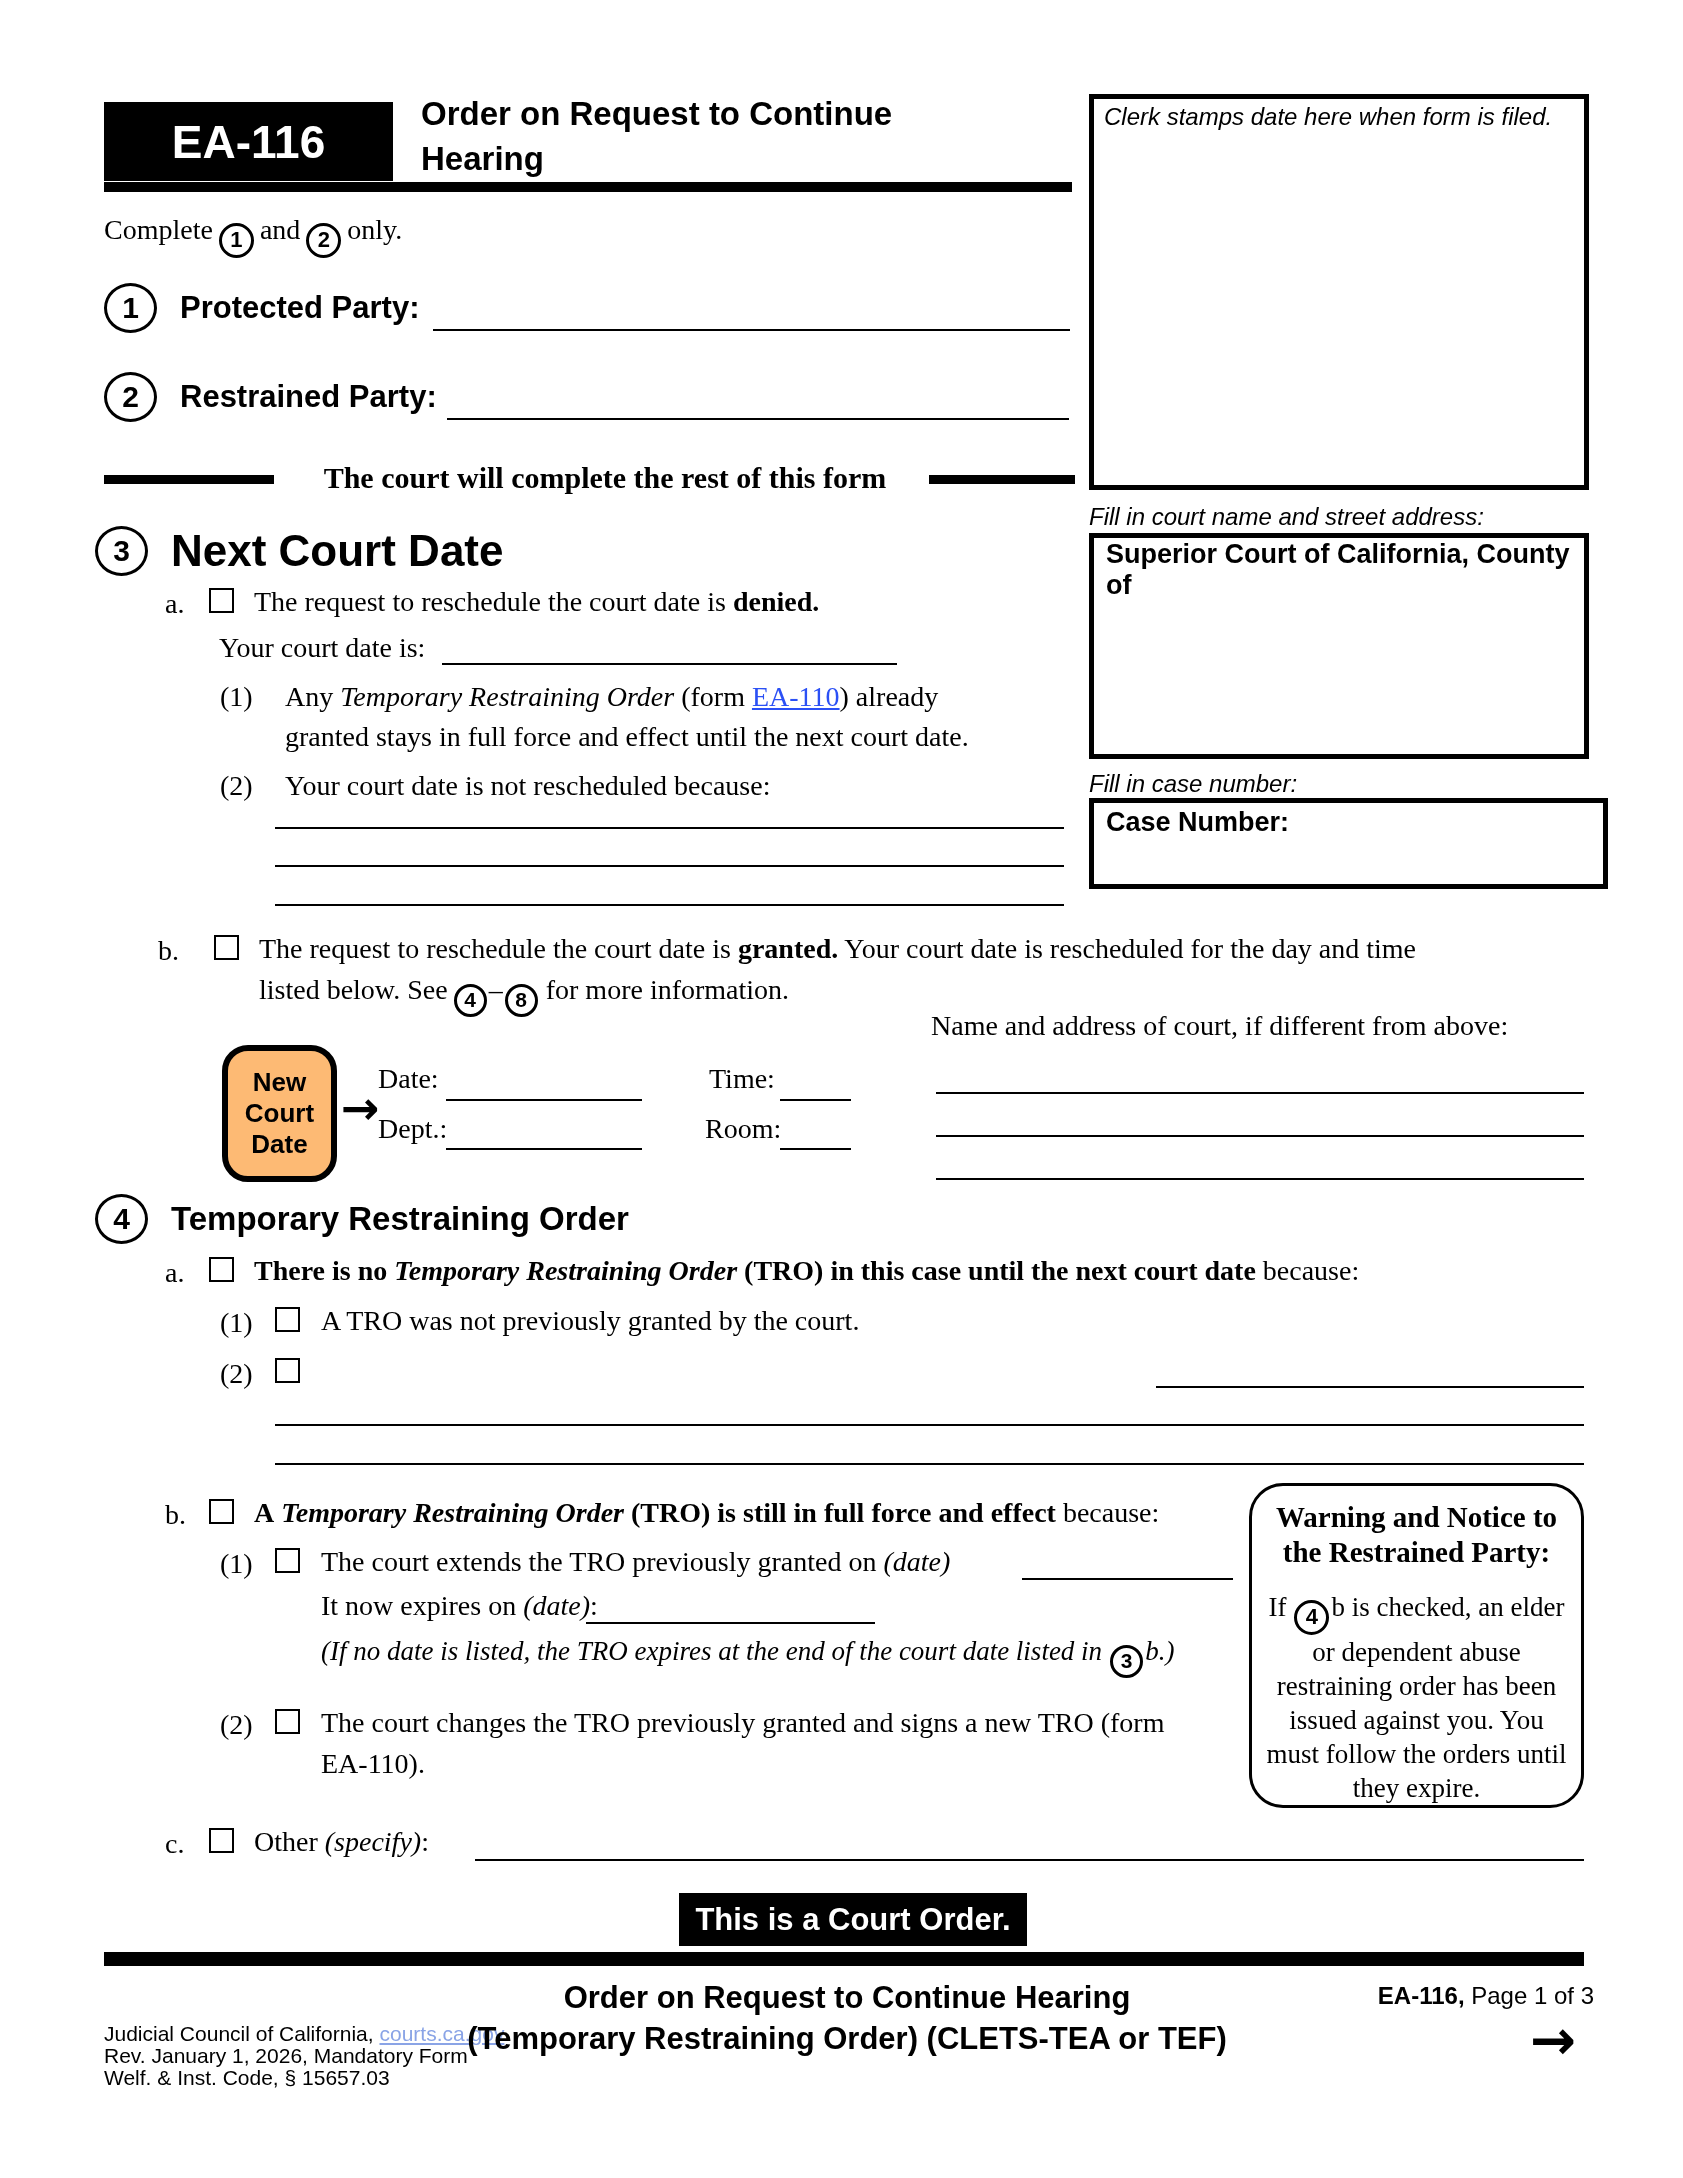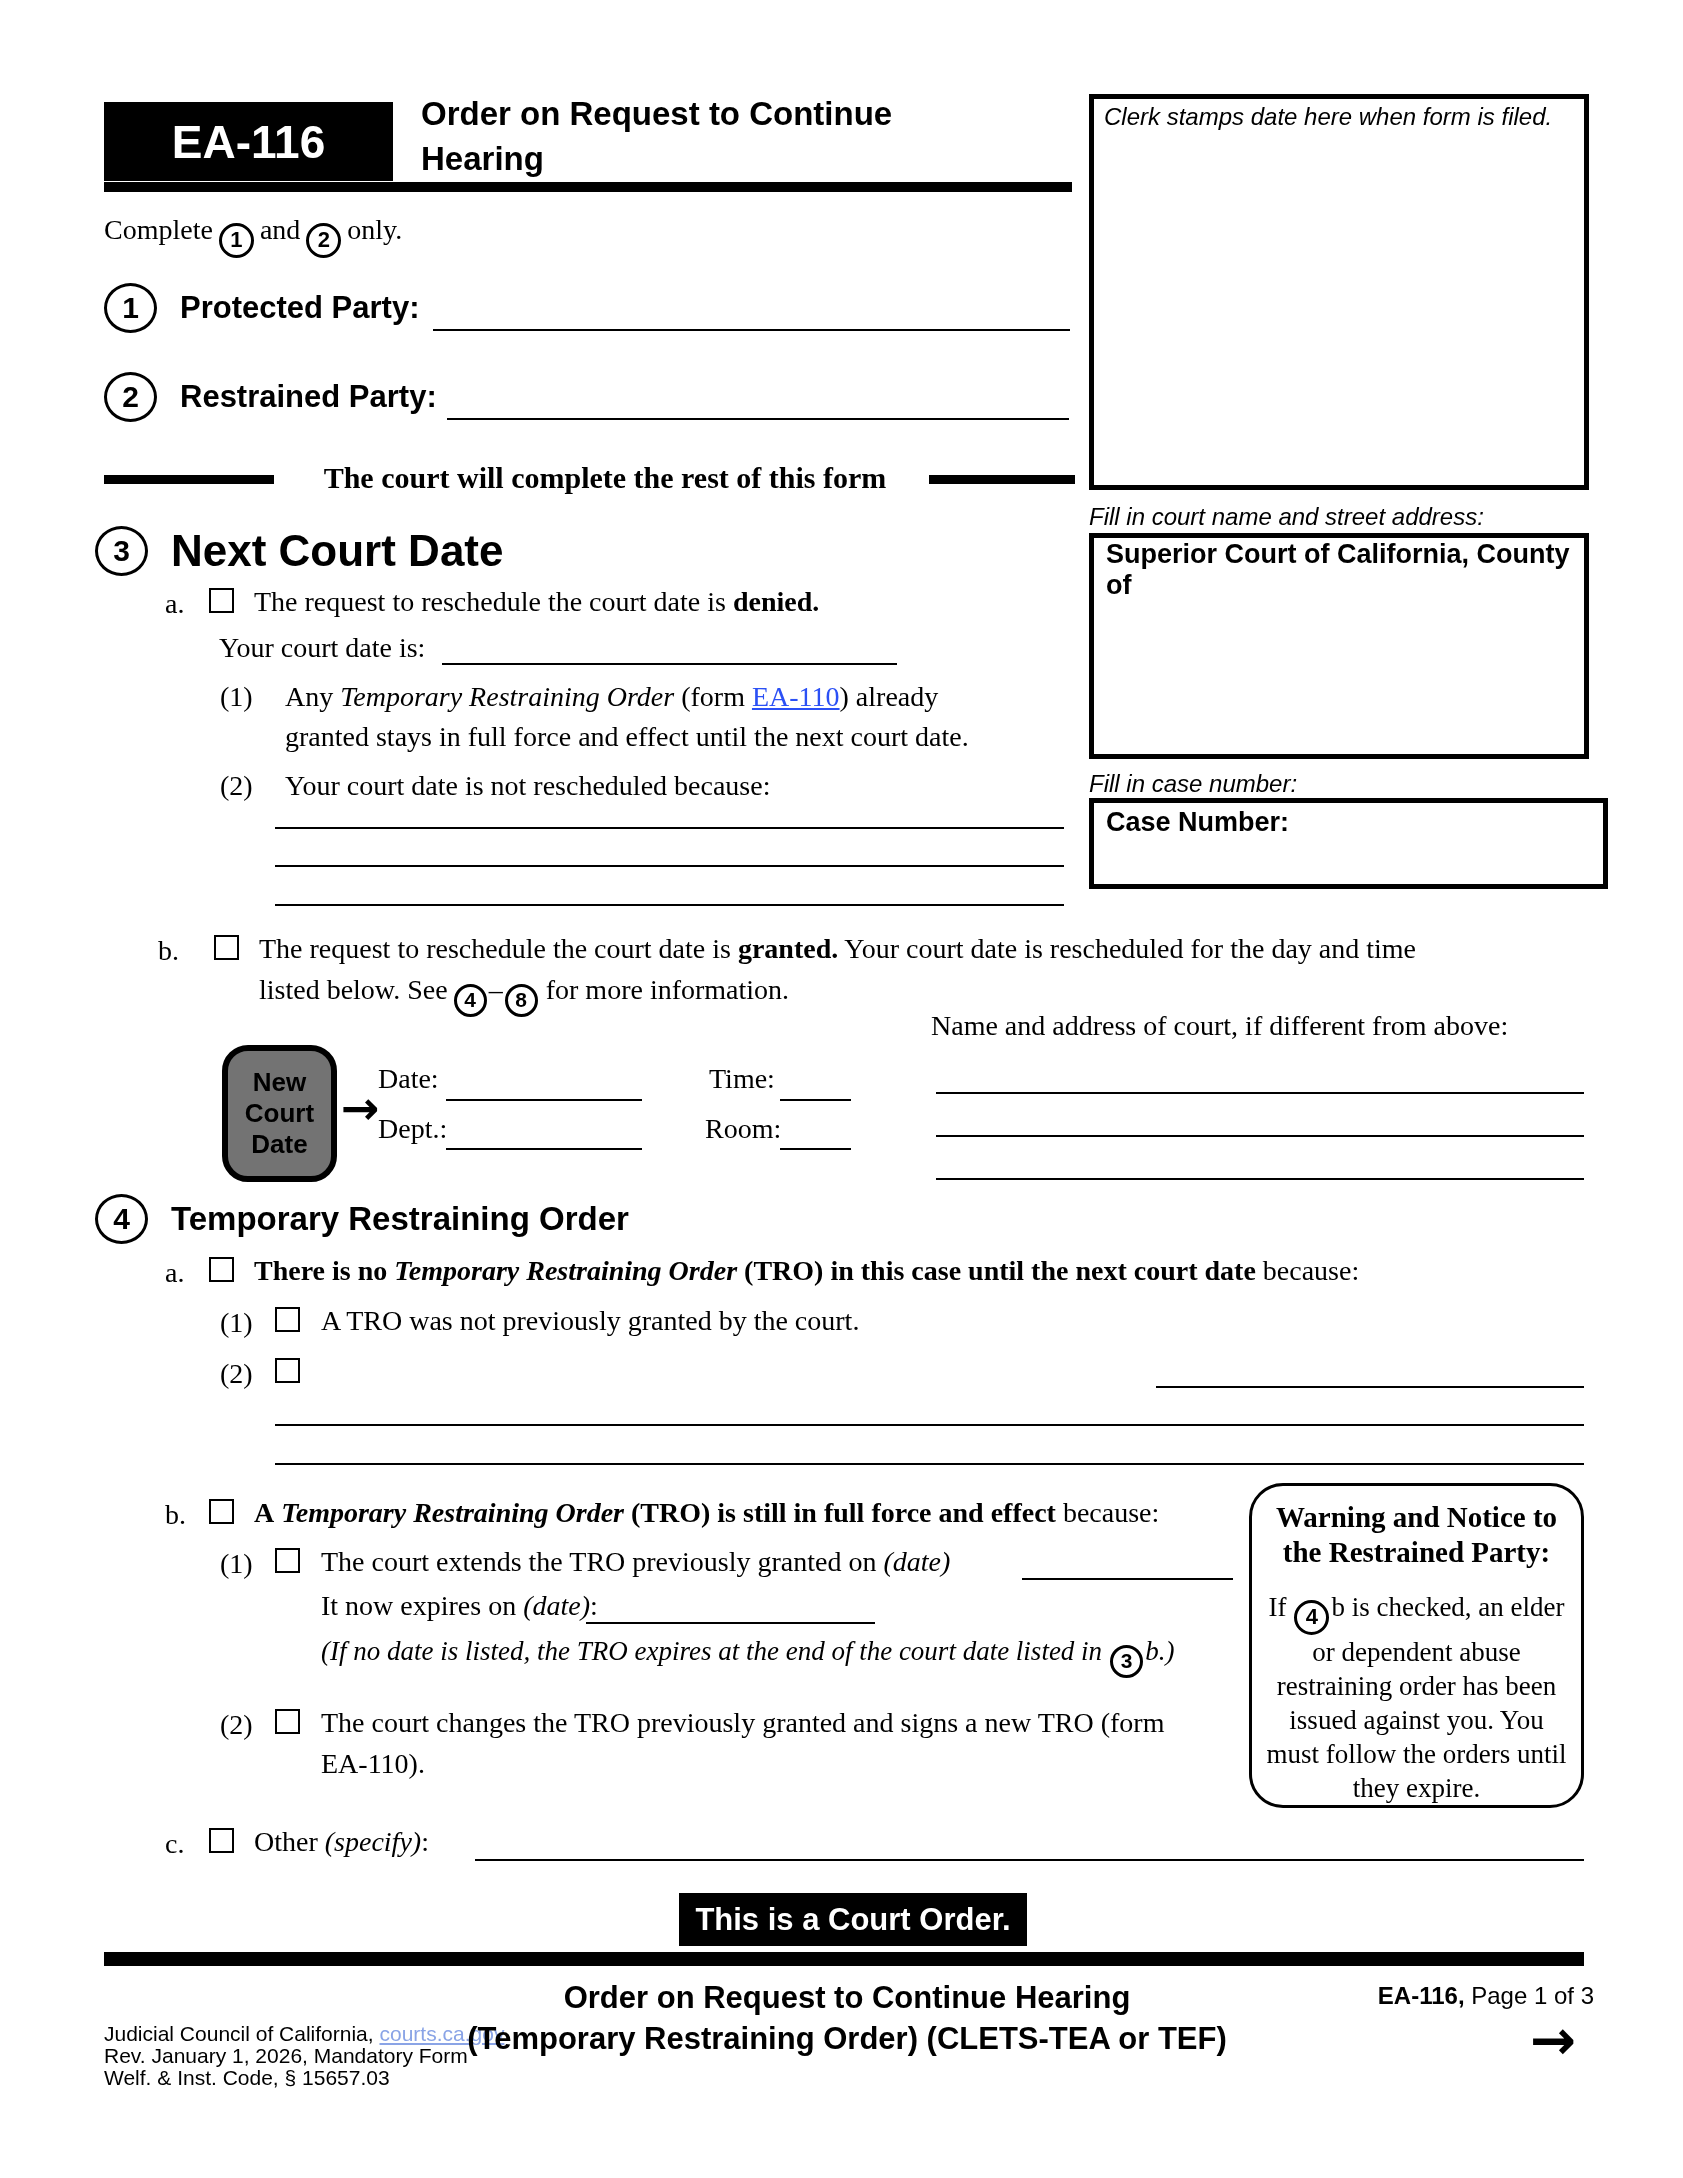--- a/index.html
+++ b/index.html
@@ -27,21 +27,21 @@
   .lnk2 { color:#8aa4e6; text-decoration:underline; cursor:pointer; }
   .warnbox { position:absolute; left:1249px; top:1483px; width:335px; height:325px; border:3px solid #000;
              border-radius:34px; box-sizing:border-box; text-align:center; padding:14px 8px 0 8px; background:#fff; }
   .warn-title { font-family:"Liberation Serif","DejaVu Serif",serif; font-weight:bold; font-size:29px; line-height:35px; }
   .warn-body { font-family:"Liberation Serif","DejaVu Serif",serif; font-size:27px; line-height:34px; margin-top:20px; }
   .banner { position:absolute; left:679px; top:1893px; width:348px; height:53px; background:#000; color:#fff;
             display:flex; align-items:center; justify-content:center;
             font-family:"Liberation Sans","DejaVu Sans",sans-serif; font-weight:bold; font-size:31px; }
   .ncd { position:absolute; left:222px; top:1045px; width:115px; height:137px; border:6px solid #000; border-radius:26px;
          box-sizing:border-box; display:flex; flex-direction:column; align-items:center; justify-content:center;
-         font-family:"Liberation Sans","DejaVu Sans",sans-serif; font-weight:bold; font-size:26px; line-height:31px; background:#737373; }
+         font-family:"Liberation Sans","DejaVu Sans",sans-serif; font-weight:bold; font-size:26px; line-height:31px; background:#fdba74; }
   .arrow-glyph { font-family:"DejaVu Sans","Liberation Sans",sans-serif; font-weight:bold; }
 </style>
 </head>
 <body>
 
 <div class="page">
 
   <div class="abs" style="left:104px; top:102px; width:289px; height:79px; background:#000; color:#fff; display:flex; align-items:center; justify-content:center;">
     <span class="sans b" style="font-size:46px;">EA-116</span>
   </div>

